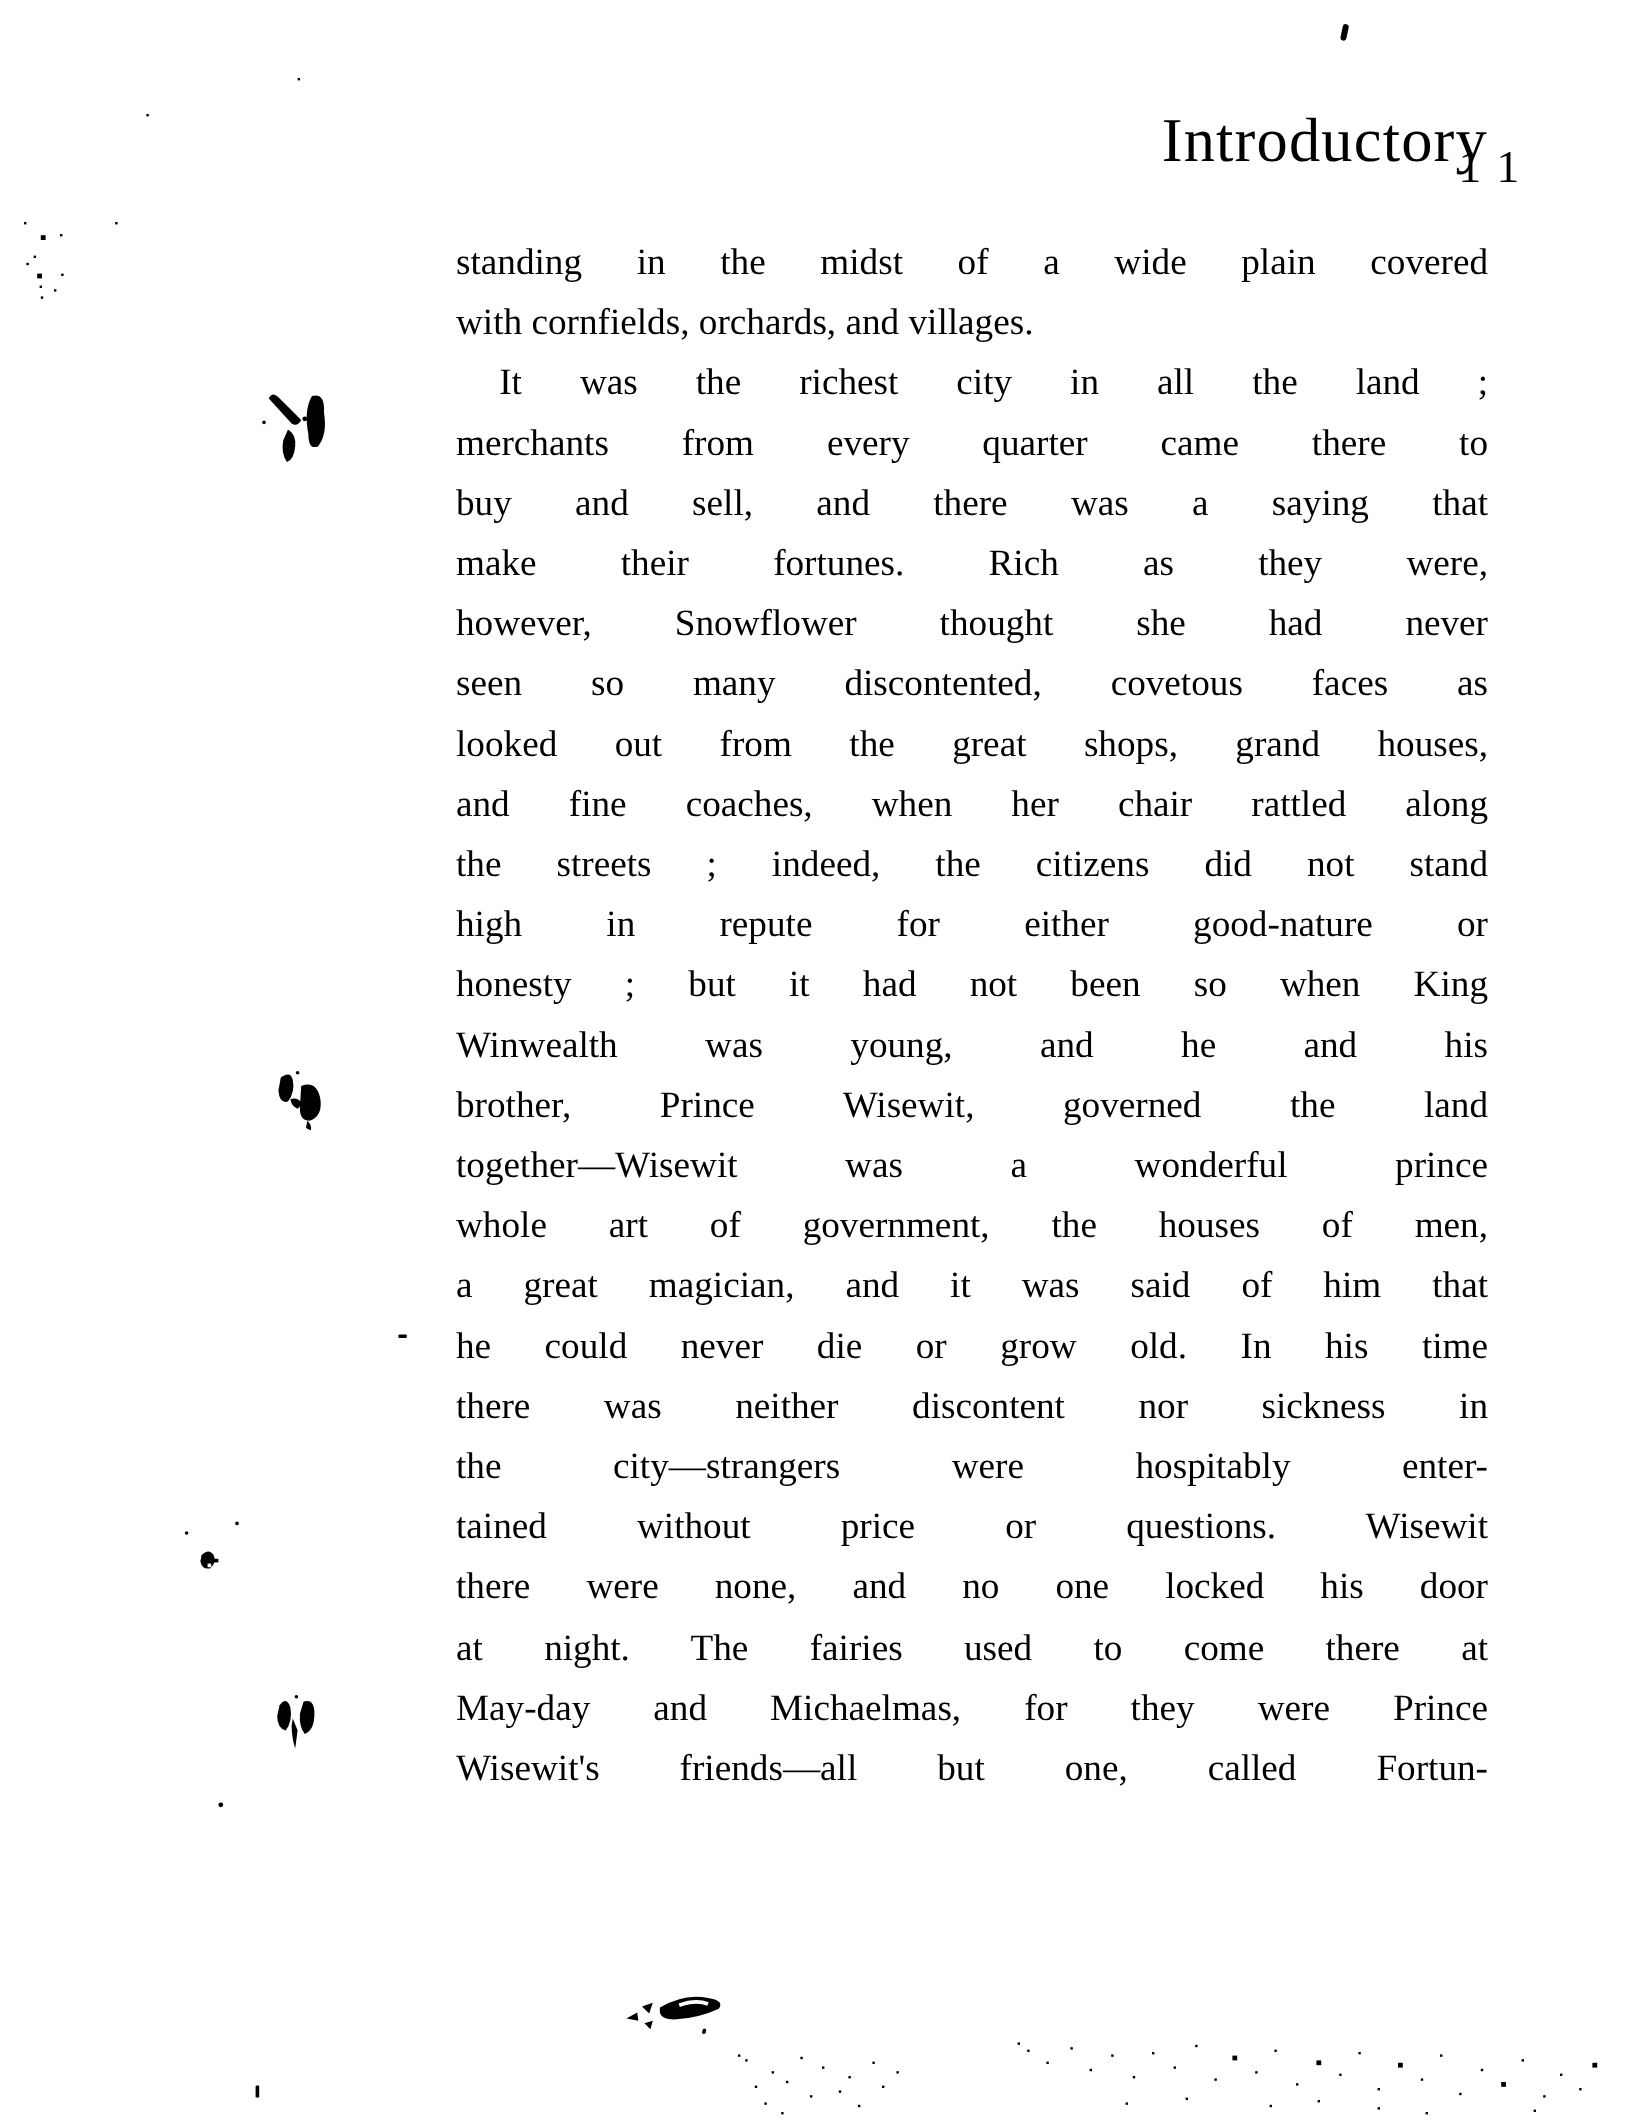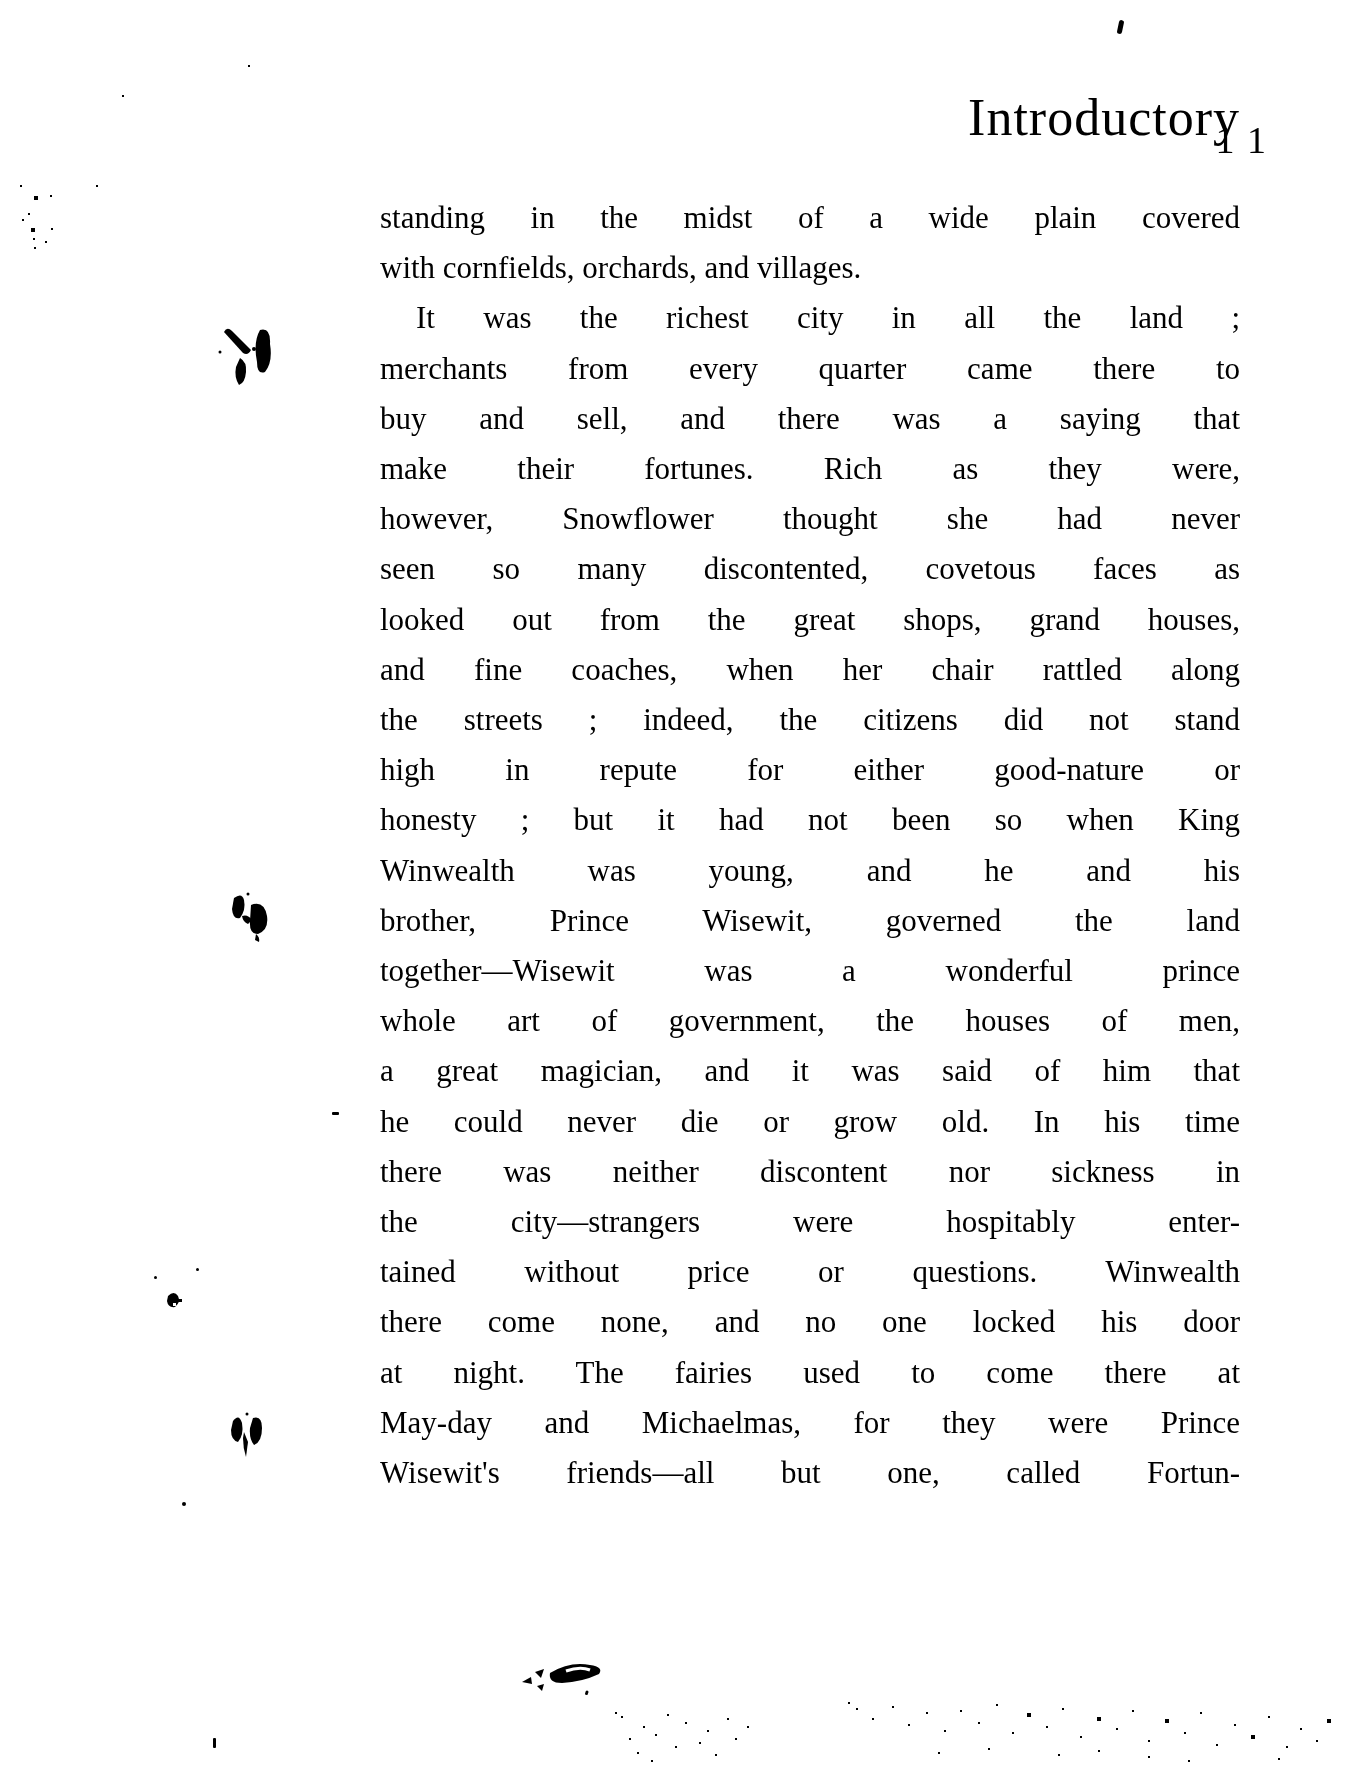--- a/index.html
+++ b/index.html
@@ -134,22 +134,22 @@
       <div class="line just">high in repute for either good-nature or</div>
       <div class="line just">honesty ; but it had not been so when King</div>
       <div class="line just">Winwealth was young, and he and his</div>
       <div class="line just">brother, Prince Wisewit, governed the land</div>
       <div class="line just">together—Wisewit was a wonderful prince</div>
       <div class="line just">whole art of government, the houses of men,</div>
       <div class="line just">a great magician, and it was said of him that</div>
       <div class="line just">he could never die or grow old. In his time</div>
       <div class="line just">there was neither discontent nor sickness in</div>
       <div class="line just">the city—strangers were hospitably enter-</div>
-      <div class="line just">tained without price or questions. Winwealth</div>
-      <div class="line just">there come none, and no one locked his door</div>
+      <div class="line just">tained without price or questions. Wisewit</div>
+      <div class="line just">there were none, and no one locked his door</div>
       <div class="line just">at night. The fairies used to come there at</div>
       <div class="line just">May-day and Michaelmas, for they were Prince</div>
       <div class="line just">Wisewit's friends—all but one, called Fortun-</div>
     </div>
 
   <svg class="mark blot-a" width="60" height="65" viewBox="0 0 60 65">
     <path d="M6,10 Q9,4 14,9 L33,28 Q30,34 25,31 Z" fill="#000"></path>
     <path d="M42,8 Q53,5 52,22 Q55,40 47,50 Q39,53 39,40 Q35,20 42,8 Z" fill="#000"></path>
     <path d="M22,36 Q29,40 28,50 Q27,61 21,63 Q16,55 18,45 Z" fill="#000"></path>
     <circle cx="36" cy="27" r="2" fill="#000"></circle>

